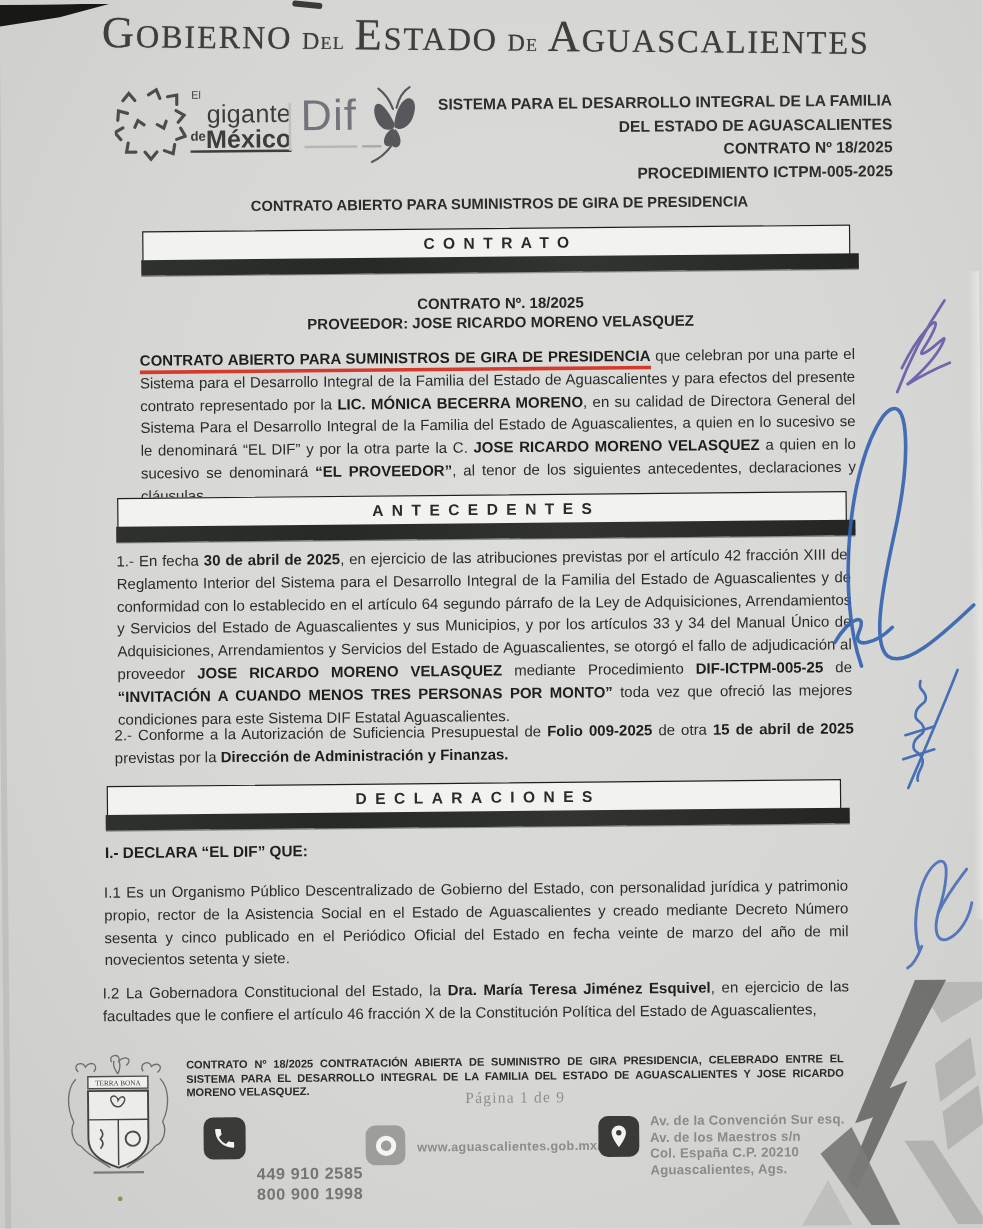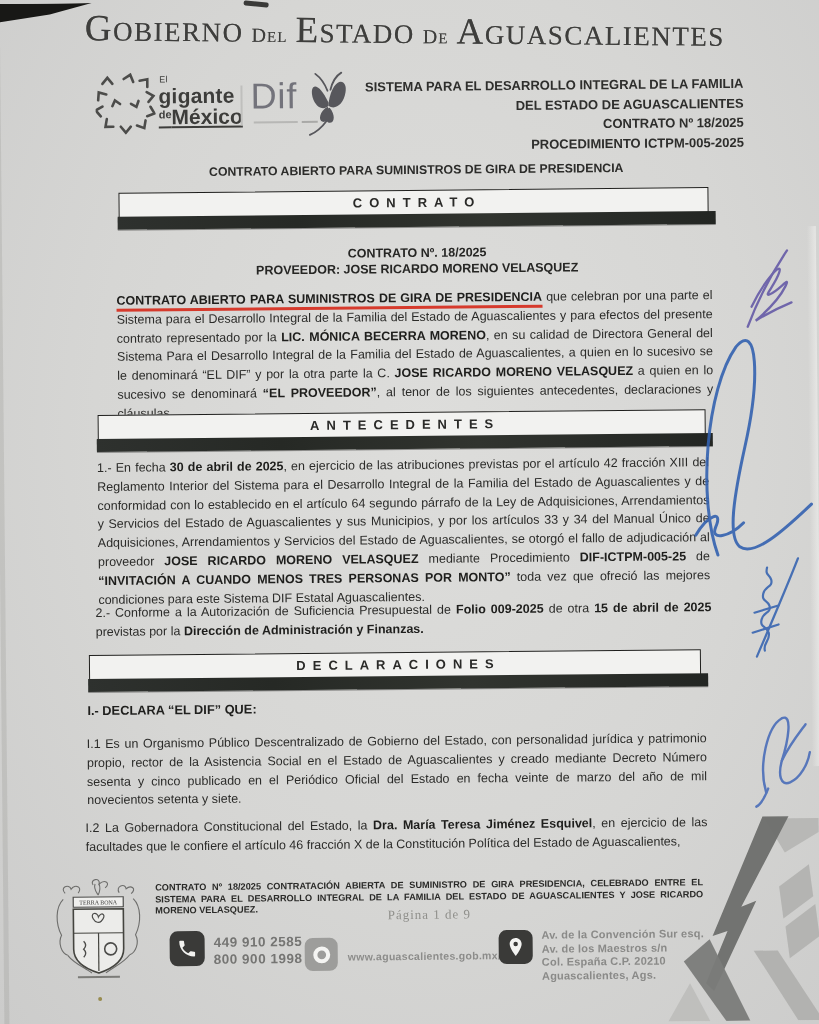--- a/index.html
+++ b/index.html
@@ -24,21 +24,21 @@
     font-family:"Liberation Serif",serif;color:#3e3e3c;white-space:nowrap;
     text-shadow:0 0 .6px rgba(62,62,60,.7);}
   .tw{display:inline-block;font-size:27px;letter-spacing:1.5px;margin:0 6px;}
   .tw::first-letter{font-size:37px;}
   .tw-sm{display:inline-block;font-size:15px;letter-spacing:1px;margin:0 2px;vertical-align:baseline;}
   .tw-sm::first-letter{font-size:20px;}
 
   
   .logo-gigante-text{left:163px;top:73px;color:#3d3d3b;line-height:1;}
   .lg-top{font-size:9px;font-weight:400;display:block;margin:0 0 1px 1px;}
-  .lg-main{font-size:21px;font-weight:700;display:block;letter-spacing:.2px;}
+  .lg-main{font-size:21px;font-weight:400;display:block;letter-spacing:.2px;text-align:right;}
   .lg-sub{font-size:21px;font-weight:700;display:block;text-decoration:underline;}
   .lg-de{font-size:11px;font-weight:700;vertical-align:6px;}
   .logo-divider{left:245px;top:84px;width:2px;height:40px;background:#bfbfbd;}
   .logo-dif{left:255px;top:74px;font-size:36px;font-weight:400;color:#73737b;letter-spacing:1px;}
   .dif-tag1{left:258px;top:120px;width:44px;height:2px;background:#b7b7b5;}
   .dif-tag2{left:306px;top:120px;width:16px;height:2px;background:#a9a9a7;}
   .letterhead{left:330px;top:77px;width:418px;text-align:right;font-weight:700;
     font-size:13px;line-height:19.5px;color:#2e2e2c;}
 
   .subtitle{left:110px;top:163px;width:620px;text-align:center;font-weight:700;font-size:12.3px;color:#2c2c2a;}
@@ -69,21 +69,21 @@
 
   
   .legal{left:152px;top:880px;width:548px;font-size:9.2px;font-weight:700;line-height:11.5px;
     color:#2a2a28;text-align:justify;}
   .pagina{left:152px;top:907px;width:548px;text-align:center;font-family:"Liberation Serif",serif;
     font-size:13px;color:#8f8f8b;letter-spacing:1px;}
   .cicon{width:35px;height:35px;border-radius:8px;display:flex;align-items:center;justify-content:center;}
   .cicon-dark{background:#3a3a38;}
   .cicon-gray{background:#9d9d9b;}
   .phone-icon{left:166px;top:929px;}
-  .phones{left:210px;top:932px;font-size:13.5px;font-weight:700;color:#757573;line-height:17px;letter-spacing:.5px;text-align:center;}
+  .phones{left:210px;top:968px;font-size:13.5px;font-weight:700;color:#757573;line-height:17px;letter-spacing:.5px;text-align:center;}
   .globe-icon{left:301px;top:937px;width:33px;height:33px;}
   .website{left:344px;top:950px;font-size:10.5px;font-weight:700;color:#8c8c8a;letter-spacing:.3px;}
   .pin-icon{left:495px;top:931px;width:34px;height:34px;}
   .address{left:538px;top:930px;font-size:11px;color:#8a8a88;line-height:13.5px;font-weight:700;letter-spacing:.2px;}
 
   .crest{left:50px;top:874px;}
   .watermark{left:664px;top:792px;}
   .sig{position:absolute;}
 </style>
 </head>

